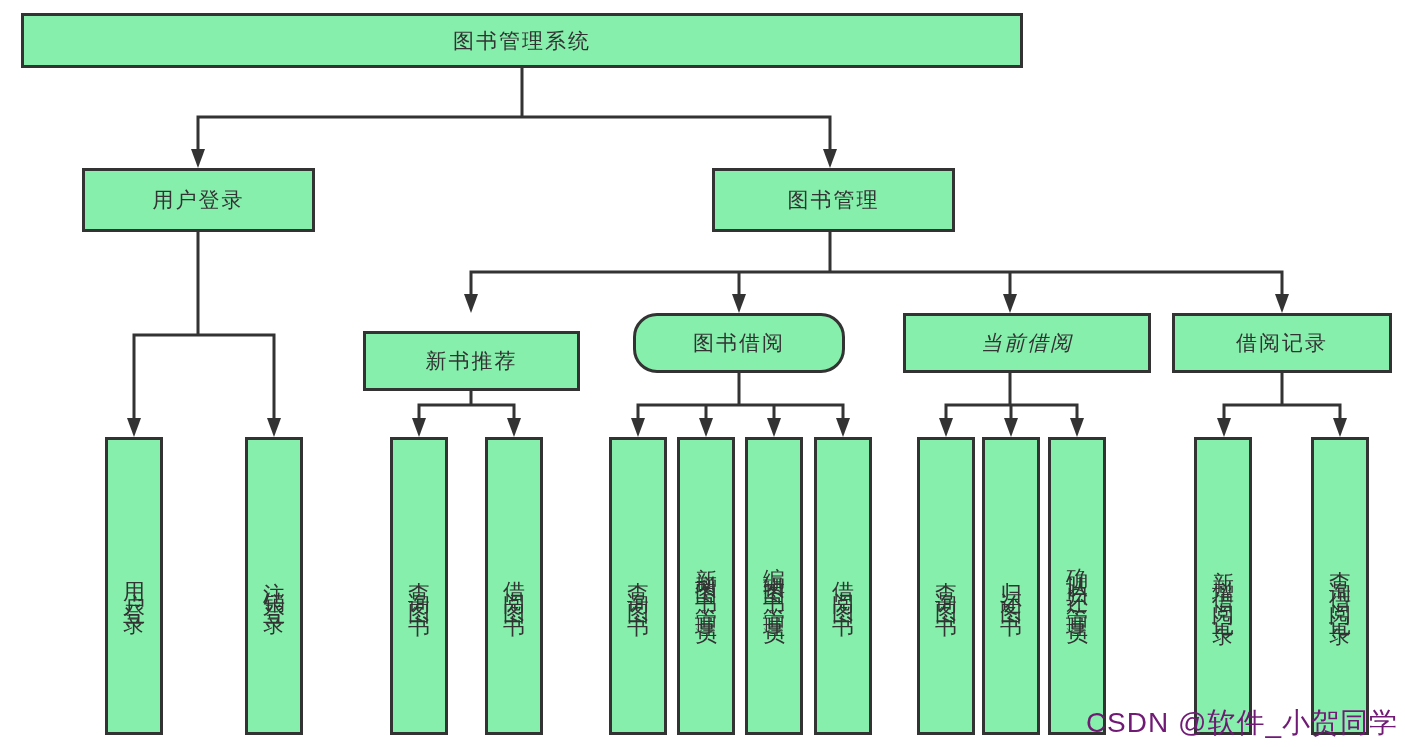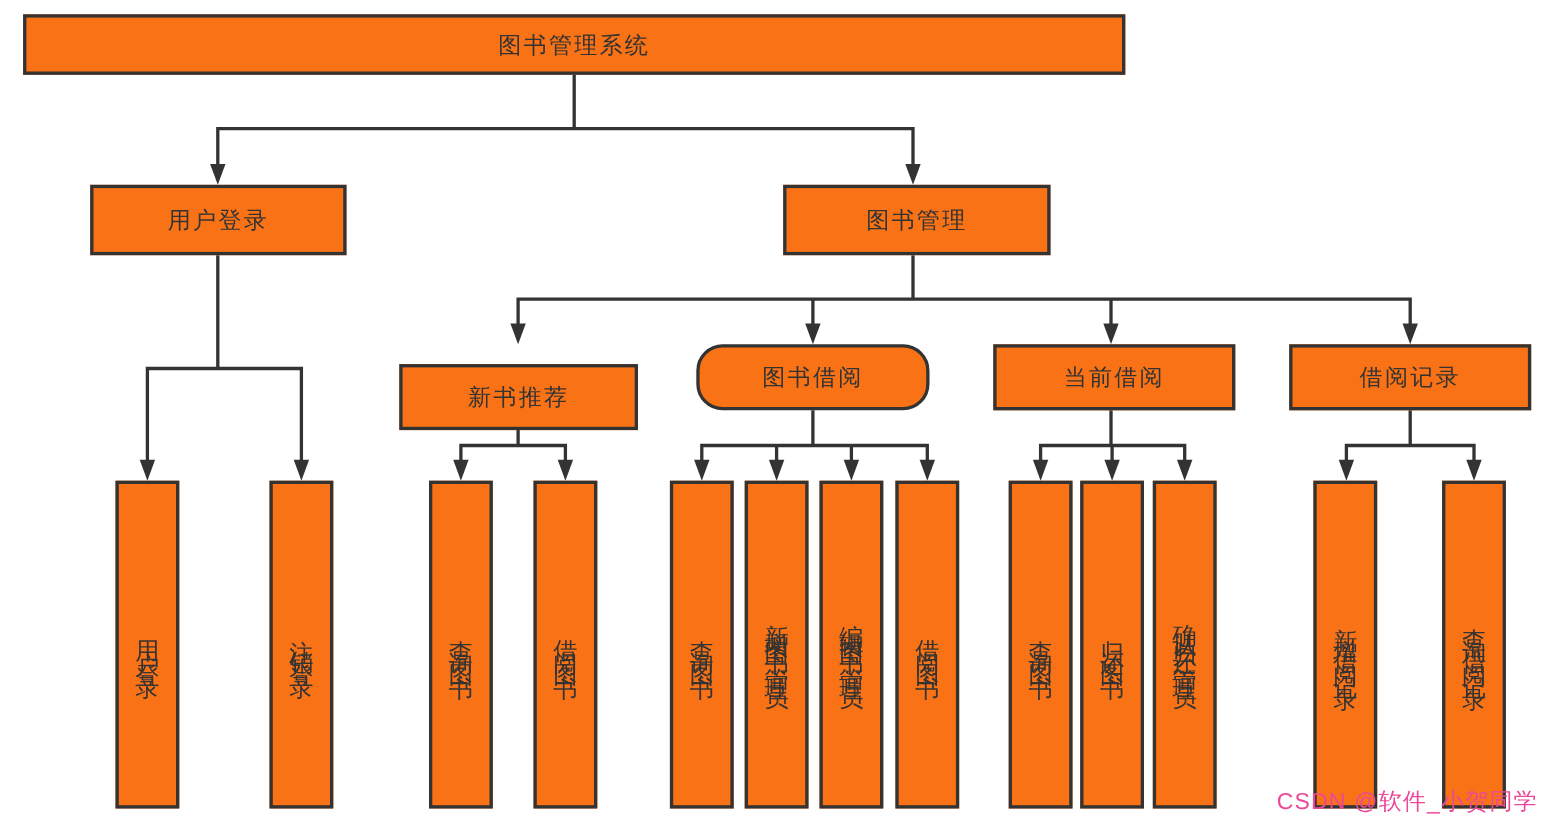--- a/index.html
+++ b/index.html
@@ -18,58 +18,58 @@
   #connectors {
     position: absolute;
     left: 0; top: 0;
     width: 1405px; height: 747px;
     pointer-events: none;
   }
   .box {
     position: absolute;
     box-sizing: border-box;
     border: 3px solid #333333;
-    background: #f97316;
+    background: #86efac;
     display: flex;
     align-items: center;
     justify-content: center;
     color: #333333;
   }
   .hlabel {
     font-size: 21px;
     letter-spacing: 2px;
     white-space: nowrap;
   }
   .root  { left: 21px;  top: 13px;  width: 1002px; height: 55px; }
   .l2a   { left: 82px;  top: 168px; width: 233px;  height: 64px; }
   .l2b   { left: 712px; top: 168px; width: 243px;  height: 64px; }
   .l3a   { left: 363px;  top: 331px; width: 217px; height: 60px; }
   .l3b   { left: 633px;  top: 313px; width: 212px; height: 60px; border-radius: 24px; }
-  .l3c   { left: 903px;  top: 313px; width: 220px; height: 60px; }
+  .l3c   { left: 903px;  top: 313px; width: 248px; height: 60px; font-style: italic; }
   .l3d   { left: 1172px; top: 313px; width: 220px; height: 60px; }
   .vleaf {
     top: 437px;
     width: 58px;
     height: 298px;
   }
   .vtext {
     writing-mode: vertical-rl;
     text-orientation: mixed;
     font-size: 22px;
     line-height: 1;
     letter-spacing: 11px;
     color: #333333;
   }
   .vtight { letter-spacing: 8px; }
   #watermark {
     position: absolute;
     right: 7px;
     bottom: 5px;
-    font-size: 21px;
-    color: #ec4899;
+    font-size: 28px;
+    color: #701a75;
     letter-spacing: 1px;
     white-space: nowrap;
     z-index: 5;
   }
 </style>
 </head>
 <body>
 
 <div id="canvas">
 

